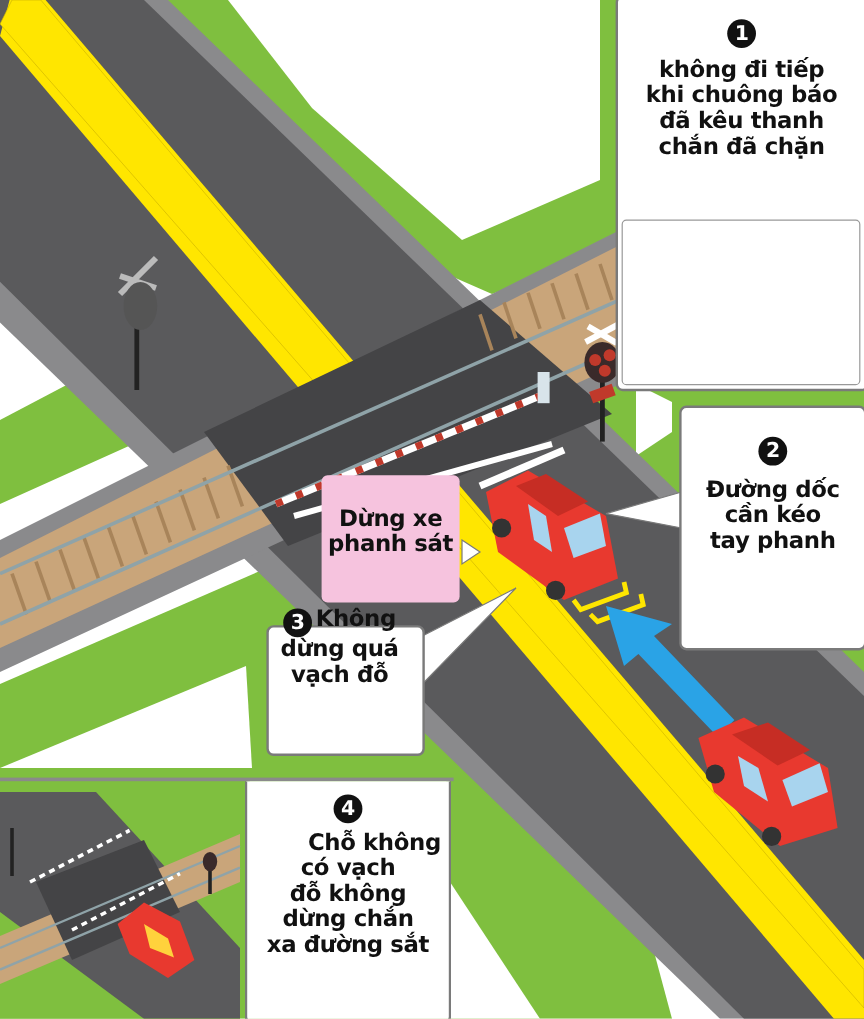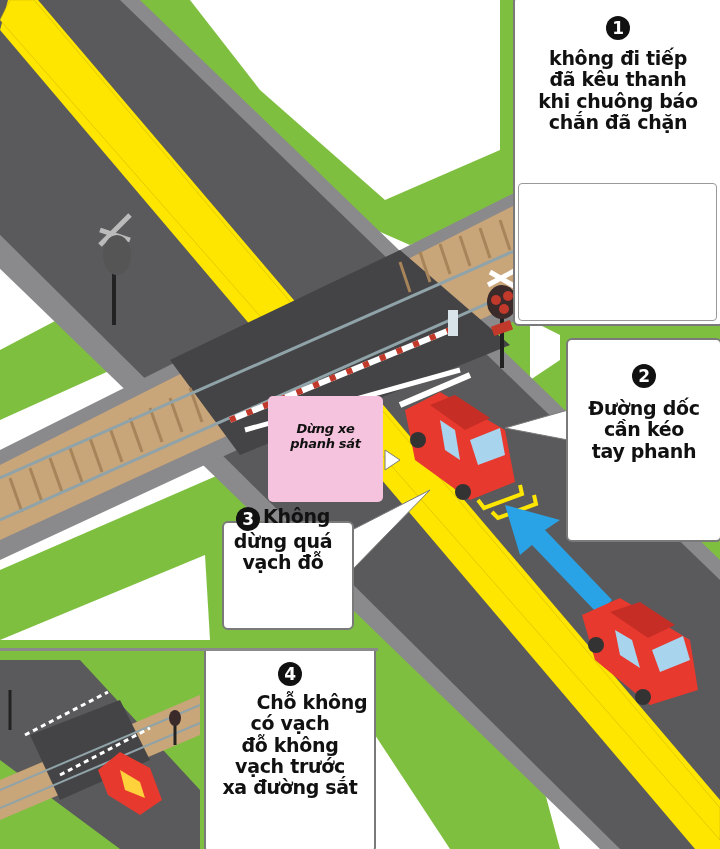--- a/index.html
+++ b/index.html
@@ -165,49 +165,49 @@
     <line x1="10" y1="690" x2="10" y2="730" stroke="#222" stroke-width="3"></line>
     <line x1="175" y1="715" x2="175" y2="745" stroke="#222" stroke-width="3"></line>
     <ellipse cx="175" cy="718" rx="6" ry="8" fill="#3a2a2a"></ellipse>
   </g>
 </svg>
 
 <div class="box" style="left:513px; top:-4px; width:211px; height:330px;"></div>
 <div class="txt" style="left:520px; top:16px; width:196px; font-size:19px;">
   <span class="num">1</span>
   <span class="line" style="margin-top:8px;text-align:center;">không đi tiếp</span>
+  <span class="line">khi chuông báo</span>
   <span class="line">đã kêu thanh</span>
-  <span class="line">khi chuông báo</span>
   <span class="line">chắn đã chặn</span>
 </div>
 <div style="position:absolute; left:518px; top:183px; width:199px; height:138px; border:1px solid #999; border-radius:4px; box-sizing:border-box;"></div>
 
 <div class="box" style="left:566px; top:338px; width:156px; height:204px;"></div>
 <div class="txt" style="left:568px; top:364px; width:152px; font-size:19px;">
   <span class="num">2</span>
   <span class="line" style="margin-top:10px;">Đường dốc</span>
   <span class="line">cần kéo</span>
   <span class="line">tay phanh</span>
 </div>
 
 <div class="pink" style="left:268px; top:396px; width:115px; height:106px;"></div>
-<div class="txt" style="left:270px; top:422px; width:111px; font-size:13px;font-style:italic;">
+<div class="txt" style="left:270px; top:422px; width:111px; font-size:19px;">
   <span class="line">Dừng xe</span>
   <span class="line">phanh sát</span>
 </div>
 
 <div class="box" style="left:222px; top:521px; width:132px; height:109px;"></div>
 <div class="txt" style="left:212px; top:506px; width:142px; font-size:19px;">
   <span class="line"><span class="num" style="margin-right:3px; vertical-align:-2px;">3</span><span>Không</span></span>
   <span class="line">dừng quá</span>
   <span class="line">vạch đỗ</span>
 </div>
 
 <div style="position:absolute; left:0; top:648px; width:378px; height:3px; background:#8a8a8a;"></div>
 <div class="box" style="left:204px; top:651px; width:172px; height:202px; border-top:none; border-radius:0 0 6px 6px;"></div>
 <div class="txt" style="left:206px; top:662px; width:168px; font-size:19px;">
   <span class="num">4</span>
   <span class="line" style="margin-top:6px;margin-left:44px;">Chỗ không</span>
   <span class="line">có vạch</span>
   <span class="line">đỗ không</span>
-  <span class="line">vạch trước</span>
+  <span class="line">dừng chắn</span>
   <span class="line">xa đường sắt</span>
 </div>
 
 </body></html>

